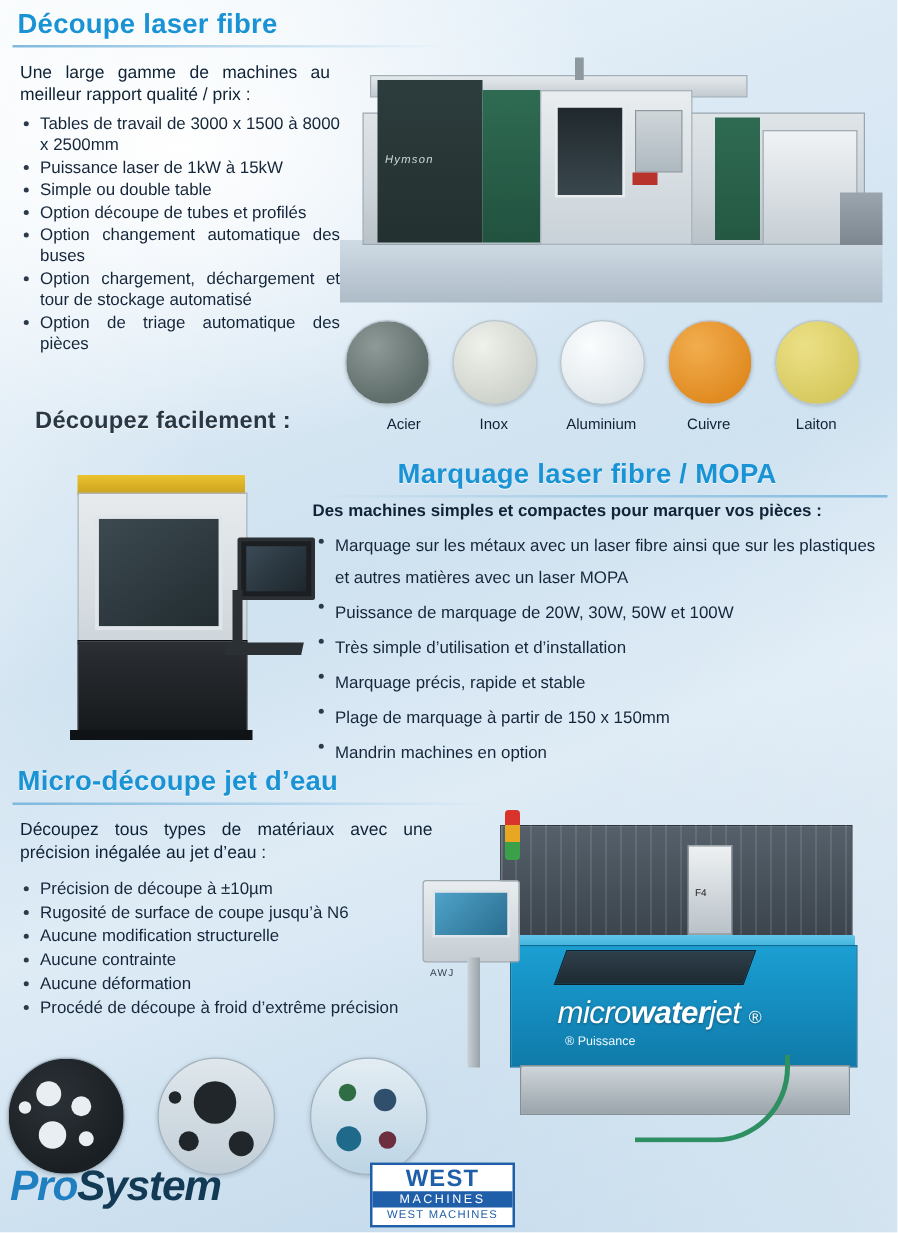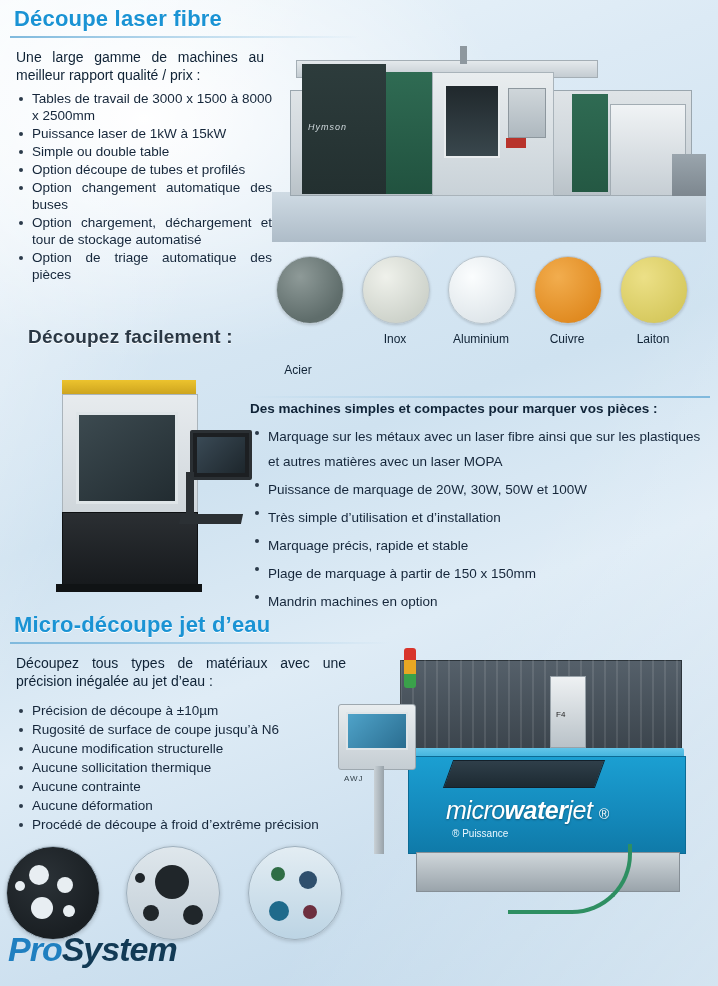--- a/index.html
+++ b/index.html
@@ -447,26 +447,27 @@
   </div>
 
   <div class="sec-title" style="left:28px; top:326px; font-size:19px; color:#2a3845; font-style:normal;">Découpez facilement :</div>
 
   <div class="mat" style="left:276px; top:256px; background:radial-gradient(circle at 35% 30%, #8e9a98, #5f6d6b 70%);"></div>
   <div class="mat" style="left:362px; top:256px; background:radial-gradient(circle at 35% 30%, #eff1eb, #cdd2ca 75%);"></div>
   <div class="mat" style="left:448px; top:256px; background:radial-gradient(circle at 35% 30%, #fbfdfe, #dfe6ea 75%);"></div>
   <div class="mat" style="left:534px; top:256px; background:radial-gradient(circle at 35% 30%, #f2ad4e, #e08a20 75%);"></div>
   <div class="mat" style="left:620px; top:256px; background:radial-gradient(circle at 35% 30%, #ece087, #d6c95e 75%);"></div>
 
-  <div class="mat-label" style="left:250px; top:332px;margin-top:31px;">Acier</div>
+  <div class="mat-label" style="left:275px; top:332px;">Acier</div>
   <div class="mat-label" style="left:347px; top:332px;text-align:center;">Inox</div>
   <div class="mat-label" style="left:433px; top:332px;">Aluminium</div>
   <div class="mat-label" style="left:519px; top:332px;">Cuivre</div>
   <div class="mat-label" style="left:605px; top:332px;">Laiton</div>
 
+  <div class="sec-title" style="left:318px; top:366px; font-size:22px;">Marquage laser fibre / MOPA</div>
   <div class="rule" style="left:250px; top:396px; width:460px; background:linear-gradient(to left, #7fb9dd, rgba(127,185,221,0));"></div>
 
   <div class="body-text" style="left:250px; top:400px; width:450px; font-size:13.5px; font-weight:bold; color:#102438;">Des machines simples et compactes pour marquer vos pièces :</div>
 
   <div class="body-text" style="left:252px; top:424px; width:450px; font-size:13.5px; line-height:27px;">
     <ul class="bul">
       <li style="line-height:25px; margin-bottom:2px;">Marquage sur les métaux avec un laser fibre ainsi que sur les plastiques et autres matières avec un laser MOPA</li>
       <li>Puissance de marquage de 20W, 30W, 50W et 100W</li>
       <li>Très simple d’utilisation et d’installation</li>
       <li>Marquage précis, rapide et stable</li>
@@ -491,21 +492,20 @@
   <div class="sec-title" style="left:14px; top:612px; font-size:22px;">Micro-découpe jet d’eau</div>
   <div class="rule" style="left:10px; top:642px; width:380px;"></div>
 
   <div class="body-text lead just" style="left:16px; top:654px; width:330px;">Découpez tous types de matériaux avec une précision inégalée au jet d’eau :</div>
 
   <div class="body-text" style="left:16px; top:702px; width:340px; line-height:18px;">
     <ul class="bul">
       <li>Précision de découpe à ±10µm</li>
       <li>Rugosité de surface de coupe jusqu’à N6</li>
       <li>Aucune modification structurelle</li>
-      <li>Aucune sollicitation thermique</li>
       <li>Aucune contrainte</li>
       <li>Aucune déformation</li>
       <li>Procédé de découpe à froid d’extrême précision</li>
     </ul>
   </div>
 
   <div class="machine3">
     <div class="m3-frame"></div>
     <div class="m3-frame-lines"></div>
     <div class="m3-stack"></div>
@@ -541,14 +541,19 @@
     <div class="dot-d" style="left:22px; top:20px; width:14px; height:14px; background:#2f6d45;"></div>
     <div class="dot-d" style="left:50px; top:24px; width:18px; height:18px; background:#2f4f6d;"></div>
     <div class="dot-d" style="left:20px; top:54px; width:20px; height:20px; background:#1f6a8b;"></div>
     <div class="dot-d" style="left:54px; top:58px; width:14px; height:14px; background:#6d2f3f;"></div>
   </div>
 
   <div class="footer-sys">
     <span class="blue">Pro</span><span class="dark">System</span>
   </div>
 
+  <div class="west">
+    <div class="w1">WEST</div>
+    <div class="w2">MACHINES</div>
+    <div class="w3">WEST MACHINES</div>
+  </div>
 
 </div>
 
 </body></html>

